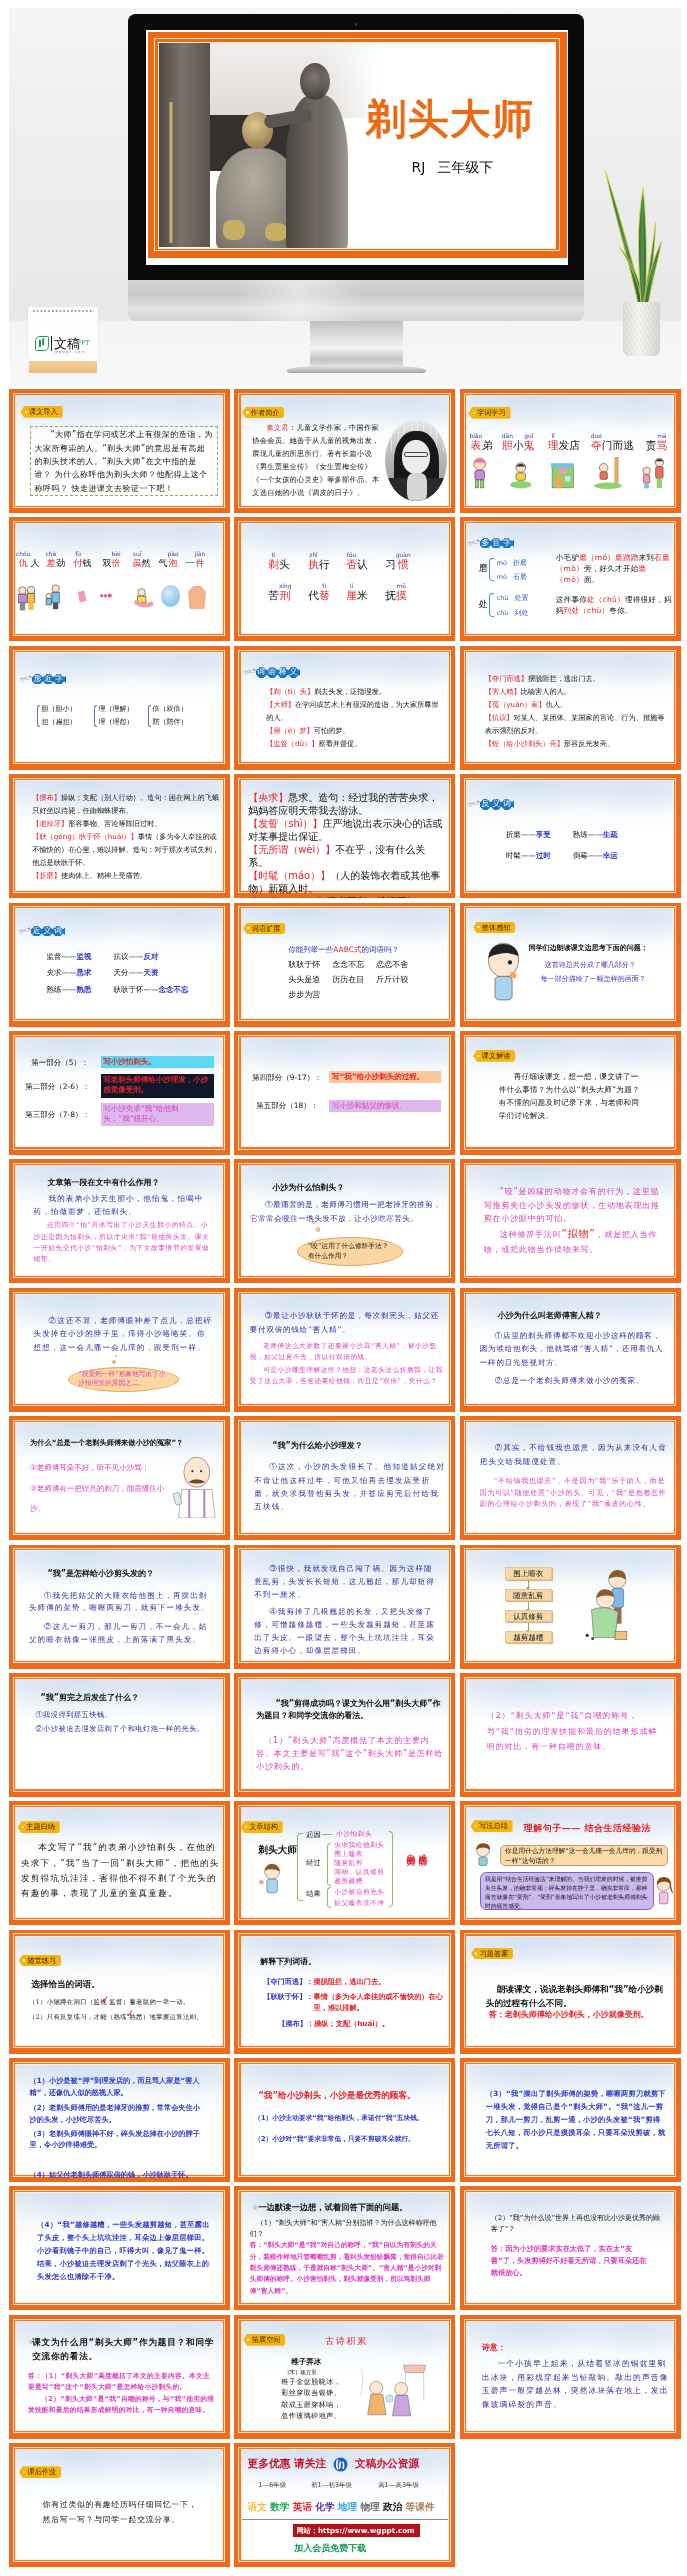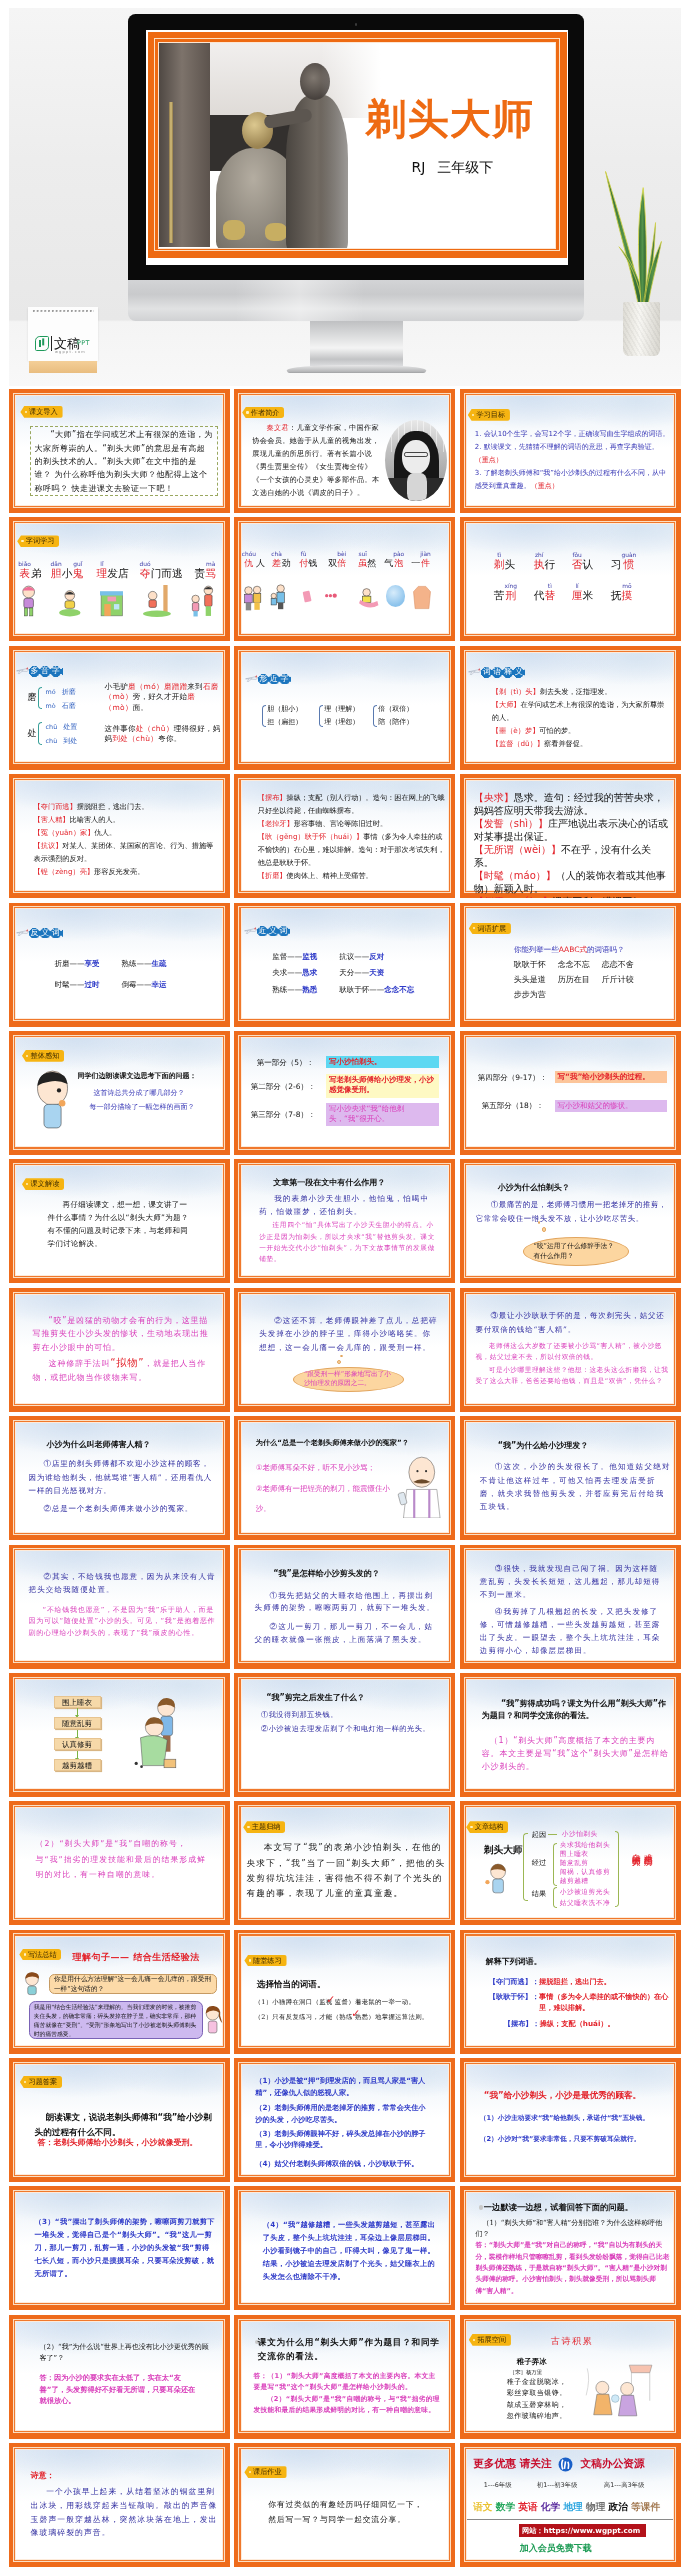--- a/index.html
+++ b/index.html
@@ -160,28 +160,20 @@
   <div class="oval" style="left:151px;top:31px;width:62px;height:81px">
     <div style="left:0;top:0;width:62px;height:32px;background:repeating-linear-gradient(90deg,rgba(255,255,255,.5) 0 1.1px,rgba(0,0,0,0) 1.1px 6.4px)"></div>
     <div style="left:8.6px;top:10.7px;width:45px;height:66px;border-radius:45% 45% 30% 30%;background:#171717"></div>
     <div style="left:17px;top:20.4px;width:28px;height:34px;border-radius:48%;background:#ececec"></div>
     <div style="left:19.3px;top:32px;width:23.6px;height:4.8px;border:0.8px solid #444;border-radius:2.1px"></div>
     <div style="left:0;top:58px;width:62px;height:24px;background:#2a2a2a"></div>
     <div style="left:21.5px;top:53px;width:20.4px;height:29px;background:#d6d6d6;border-radius:30%"></div>
   </div>
 </div>
 
-<div class="slide">
-  <div class="tag-y" style="left:8px;top:20px">学习目标</div>
-  <div class="tx goal" style="left:15px;top:39px;width:197px;font-size:7px;line-height:13px">
-    <div><span>1. 会认10个生字，会写12个字，正确读写由生字组成的词语。</span><span class="red"></span></div>
-    <div><span>2. 默读课文，先猜猜不理解的词语的意思，再查字典验证。</span><span class="red">（重点）</span></div>
-    <div><span>3. 了解老剃头师傅和“我”给小沙剃头的过程有什么不同，从中感受到童真童趣。</span><span class="red">（重点）</span></div>
-  </div>
-</div>
 
 <div class="slide">
   <div class="tag-y" style="left:8.6px;top:18px">字词学习</div>
   <div class="word" style="left:9.7px;top:43px">
     <span class="cell">
           <span class="py">biǎo</span>
           <span class="ch hl">表</span>
         </span>
     <span class="cell">
           <span class="py"></span>
@@ -536,21 +528,21 @@
     <div><span class="red">【监督（dū）】</span><span>察看并督促。</span></div>
   </div>
 </div>
 
 <div class="slide">
   <div class="tx" style="left:25px;top:26px;width:183px;font-size:7.2px;line-height:13px">
     <div><span class="red">【夺门而逃】</span><span>摆脱阻拦，逃出门去。</span></div>
     <div><span class="red">【害人精】</span><span>比喻害人的人。</span></div>
     <div><span class="red">【冤（yuān）家】</span><span>仇人。</span></div>
     <div><span class="red">【抗议】</span><span>对某人、某团体、某国家的言论、行为、措施等表示强烈的反对。</span></div>
-    <div><span class="red">【锃（zèng）亮】</span><span>形容反光发亮。</span></div>
+    <div><span class="red">【锃（给小沙剃头）亮】</span><span>形容反光发亮。</span></div>
   </div>
 </div>
 
 <div class="slide">
   <div class="tx" style="left:23.6px;top:17px;width:188px;font-size:7.2px;line-height:13px">
     <div><span class="red">【摆布】</span><span>操纵；支配（别人行动）。造句：困在网上的飞蛾只好坐以待毙，任由蜘蛛摆布。</span></div>
     <div><span class="red">【老掉牙】</span><span>形容事物、言论等陈旧过时。</span></div>
     <div><span class="red">【耿（gěng）耿于怀（huái）】</span><span>事情（多为令人牵挂的或不愉快的）在心里，难以排解。造句：对于那次考试失利，他总是耿耿于怀。</span></div>
     <div><span class="red">【折磨】</span><span>使肉体上、精神上受痛苦。</span></div>
   </div>
@@ -663,21 +655,21 @@
       </svg>
   <p class="tx b" style="left:69px;top:40px;font-size:7px;white-space:nowrap">同学们边朗读课文边思考下面的问题：</p>
   <p class="tx goal" style="left:85px;top:57px;font-size:7px;white-space:nowrap">这首诗总共分成了哪几部分？</p>
   <p class="tx goal" style="left:81px;top:71px;font-size:7px;white-space:nowrap">每一部分描绘了一幅怎样的画面？</p>
 </div>
 
 <div class="slide">
   <p class="tx" style="left:22.6px;top:27px;font-size:7.5px;white-space:nowrap">第一部分（5）：</p>
   <div class="hbox red" style="left:92px;top:25px;width:113px;height:12.4px;background:#5DD8F2">写小沙怕剃头。</div>
   <p class="tx" style="left:16.6px;top:51px;font-size:7.5px;white-space:nowrap">第二部分（2-6）：</p>
-  <div class="hbox red" style="left:92px;top:43px;width:113px;height:23.6px;background:#fef9c3">写老剃头师傅给小沙理发，小沙感觉像受刑。</div>
+  <div class="hbox red" style="left:92px;top:43px;width:113px;height:23.6px;background:#0f172a">写老剃头师傅给小沙理发，小沙感觉像受刑。</div>
   <p class="tx" style="left:16.6px;top:79px;font-size:7.5px;white-space:nowrap">第三部分（7-8）：</p>
   <div class="hbox mag" style="left:92px;top:72px;width:113px;height:22.6px;background:#DDB9EE;font-weight:normal">写小沙央求“我”给他剃头，“我”很开心。</div>
 </div>
 
 <div class="slide">
   <p class="tx" style="left:18px;top:42px;font-size:7.5px;white-space:nowrap">第四部分（9-17）：</p>
   <div class="hbox red" style="left:95px;top:40px;width:112px;height:12.4px;background:#FCC59A">写“我”给小沙剃头的过程。</div>
   <p class="tx" style="left:22px;top:70px;font-size:7.5px;white-space:nowrap">第五部分（18）：</p>
   <div class="hbox mag" style="left:95px;top:69px;width:112px;height:12.4px;background:#DDB9EE;font-weight:normal">写小沙和姑父的惨状。</div>
 </div>
@@ -885,21 +877,21 @@
 <div class="slide">
   <div class="tag-y" style="left:11.3px;top:18px">习题答案</div>
   <p class="tx b" style="left:26px;top:52px;width:183px;font-size:8.6px;line-height:14.5px;text-indent:1.3em">朗读课文，说说老剃头师傅和“我”给小沙剃头的过程有什么不同。</p>
   <p class="tx b red" style="left:29px;top:79px;font-size:8px;white-space:nowrap">答：老剃头师傅给小沙剃头，小沙就像受刑。</p>
 </div>
 
 <div class="slide">
   <div class="tx b" style="left:21px;top:17px;width:171px;font-size:7.2px;line-height:11.8px;color:#2F3BC8">
     <div style="margin-bottom:3.2px">（1）小沙是被“押”到理发店的，而且骂人家是“害人精”，还像仇人似的怒视人家。</div>
     <div style="margin-bottom:2.1px">（2）老剃头师傅用的是老掉牙的推剪，常常会夹住小沙的头发，小沙吃尽苦头。</div>
-    <div style="margin-bottom:7px">（3）老剃头师傅眼神不好，碎头发总掉在小沙的脖子里，令小沙痒得难受。</div>
+    <div style="margin-bottom:18px">（3）老剃头师傅眼神不好，碎头发总掉在小沙的脖子里，令小沙痒得难受。</div>
     <div>（4）姑父付老剃头师傅双倍的钱，小沙耿耿于怀。</div>
   </div>
 </div>
 
 <div class="slide">
   <p class="tx b red" style="left:24px;top:32px;font-size:8.6px;white-space:nowrap">“我”给小沙剃头，小沙是最优秀的顾客。</p>
   <p class="tx b" style="left:20px;top:56px;font-size:6.7px;color:#2F3BC8;white-space:nowrap">（1）小沙主动要求“我”给他剃头，承诺付“我”五块钱。</p>
   <p class="tx b" style="left:20px;top:77px;font-size:6.7px;color:#2F3BC8;white-space:nowrap">（2）小沙对“我”要求非常低，只要不剪破耳朵就行。</p>
 </div>
 

